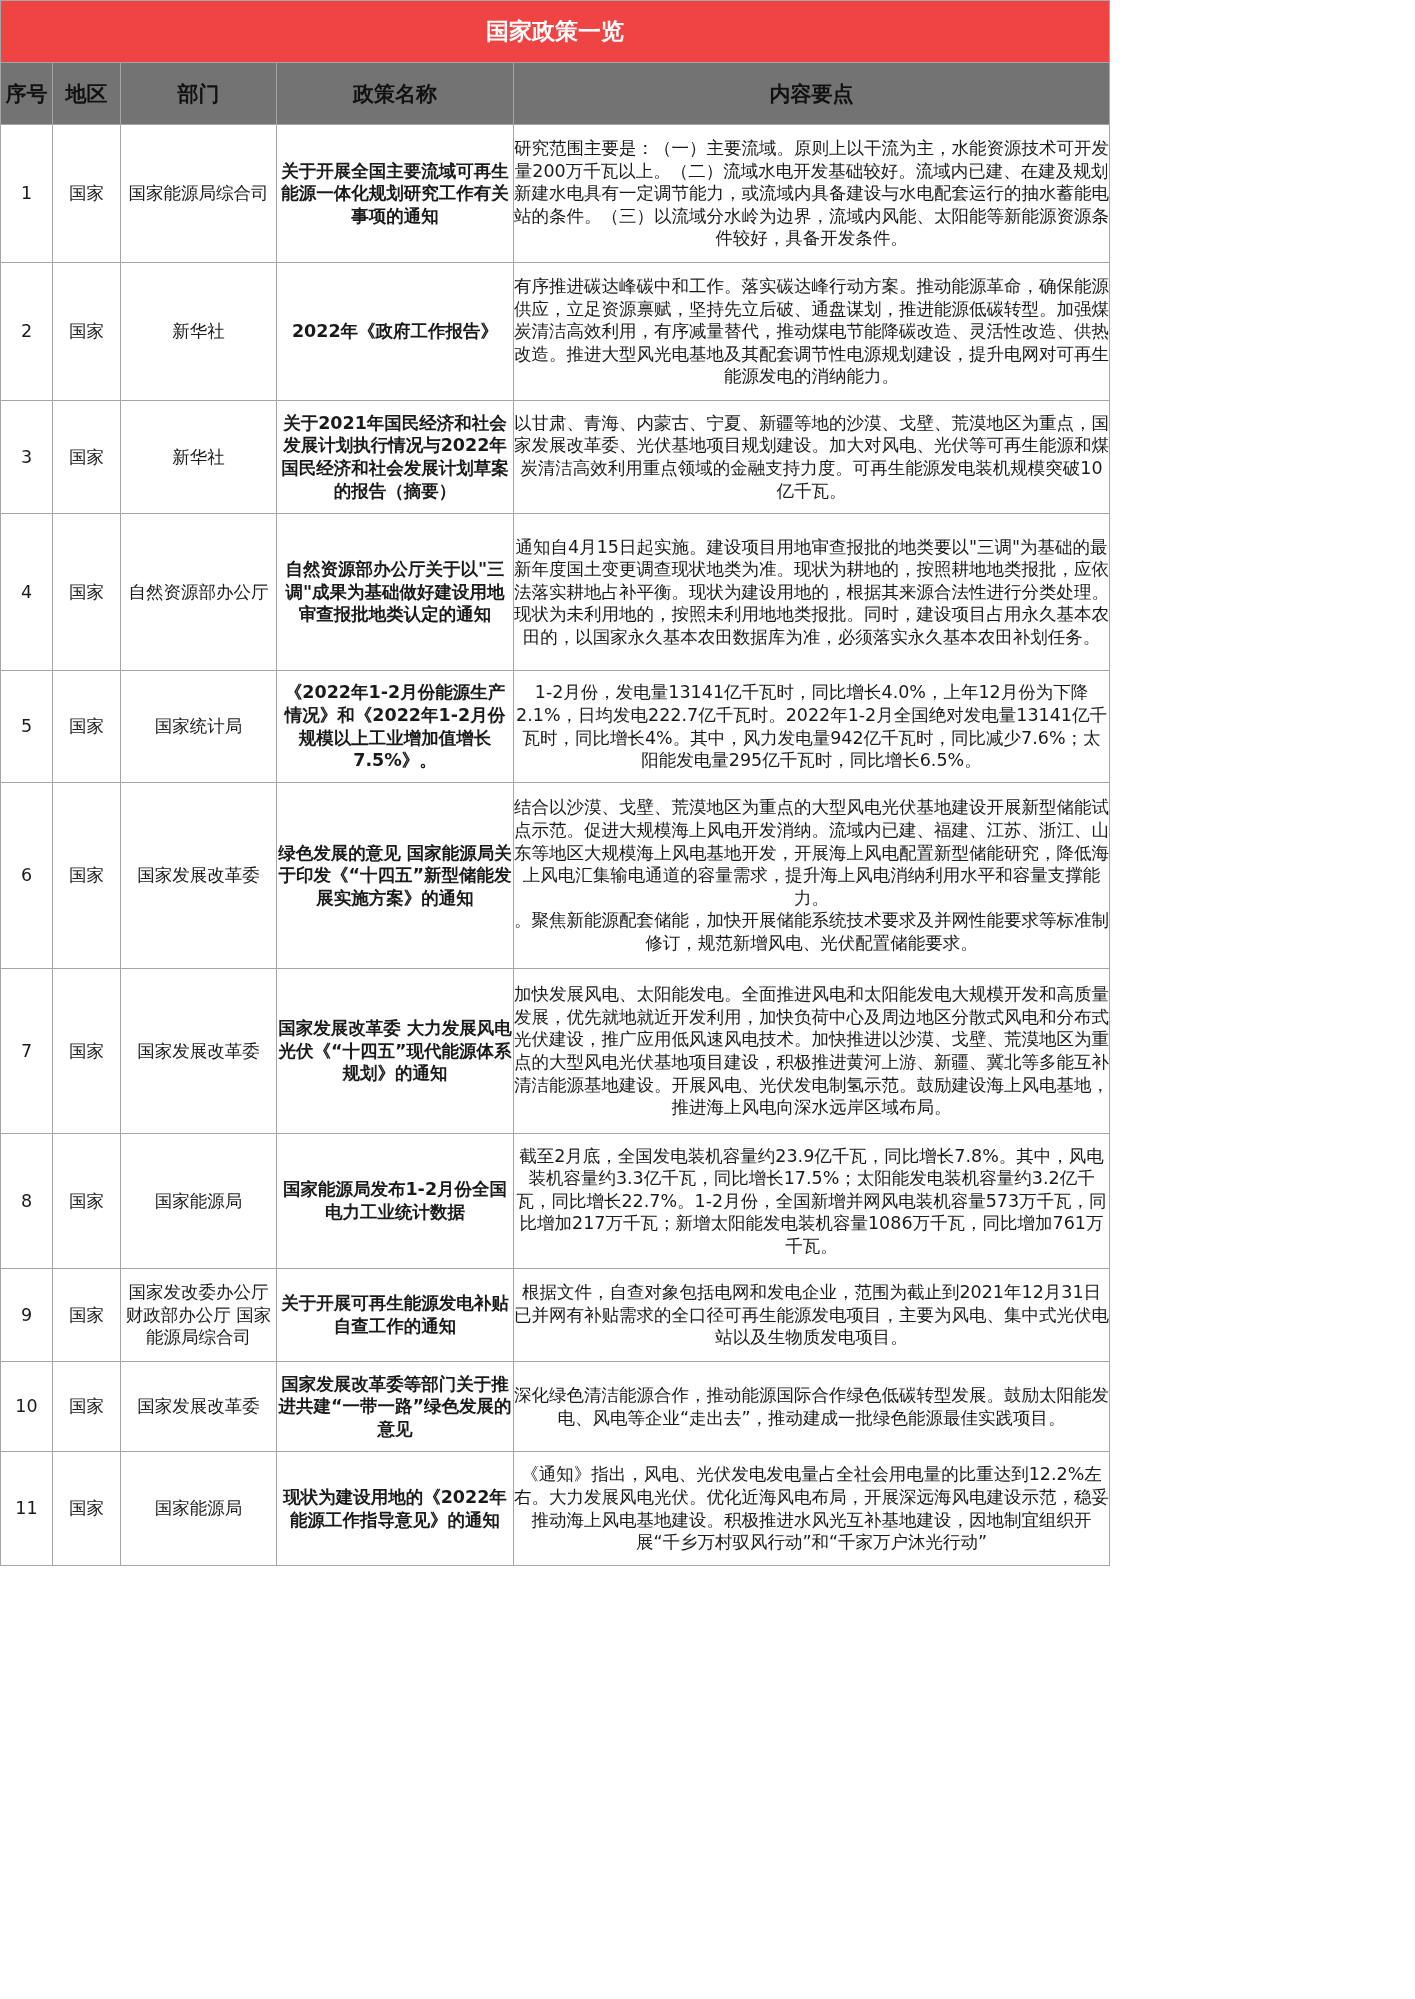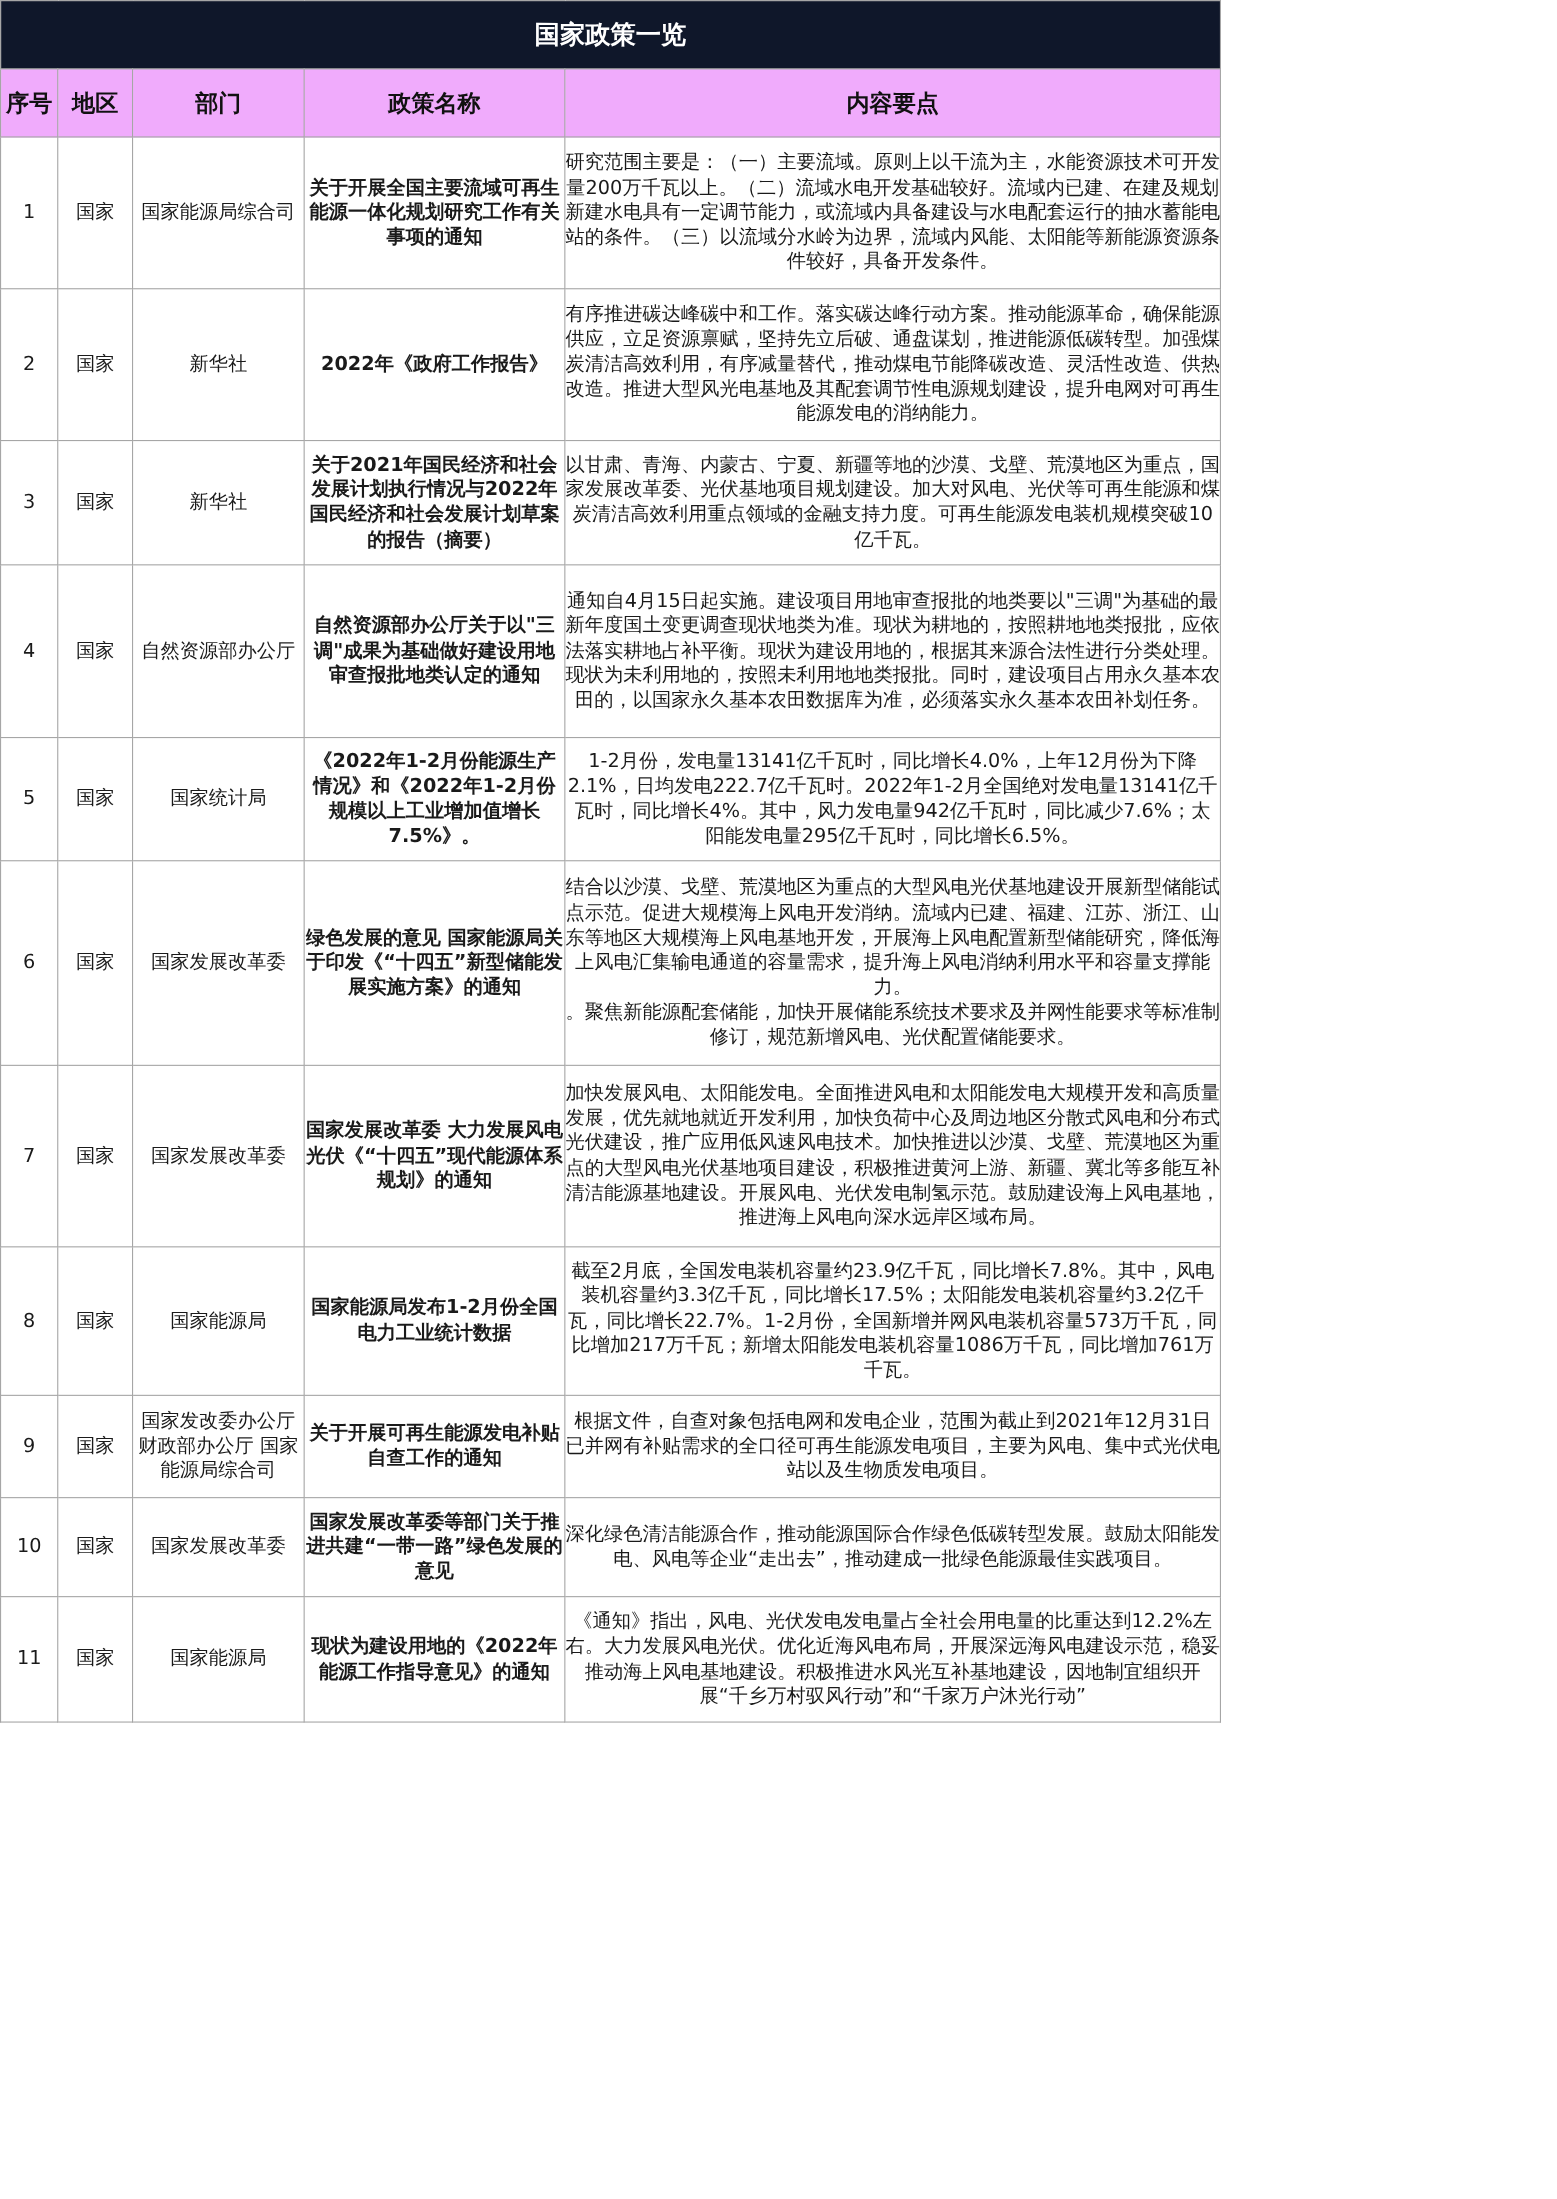--- a/index.html
+++ b/index.html
@@ -1,21 +1,21 @@
 <!DOCTYPE html>
 <html><head>
   <meta charset="utf-8">
   <style>
     html, body { margin: 0; padding: 0; background: #ffffff; }
     body { width: 1415px; height: 1999px; position: relative; overflow: hidden;
            font-family: "DejaVu Sans", "Liberation Sans", sans-serif; color: #1a1a1a; }
     table.policy { position: absolute; left: 0; top: 0; width: 1109px; border-collapse: collapse; table-layout: fixed; }
     table.policy td, table.policy th { border: 1px solid #a6a6a6; padding: 0; }
-    .title-row th { background: #0f172a; color: #ffffff; height: 61px; font-size: 23px; font-weight: bold; text-align: center; border-color: #007824 #a6a6a6 #a6a6a6 #a6a6a6; }
-    .head-row th { background: #f0abfc; height: 61px; font-size: 21px; font-weight: bold; color: #111; text-align: center; }
+    .title-row th { background: #ef4444; color: #ffffff; height: 61px; font-size: 23px; font-weight: bold; text-align: center; border-color: #007824 #a6a6a6 #a6a6a6 #a6a6a6; }
+    .head-row th { background: #737373; height: 61px; font-size: 21px; font-weight: bold; color: #111; text-align: center; }
     td { font-size: 17.5px; line-height: 22.6px; vertical-align: middle; }
     td.c { text-align: center; padding: 0 3px; }
     td.content { text-align: center; padding: 1px 4px 1px 4px; }
     td.name { text-align: center; padding: 0 4px; font-weight: bold; }
   </style>
 </head>
 <body>
 
 <table class="policy">
   <colgroup>

